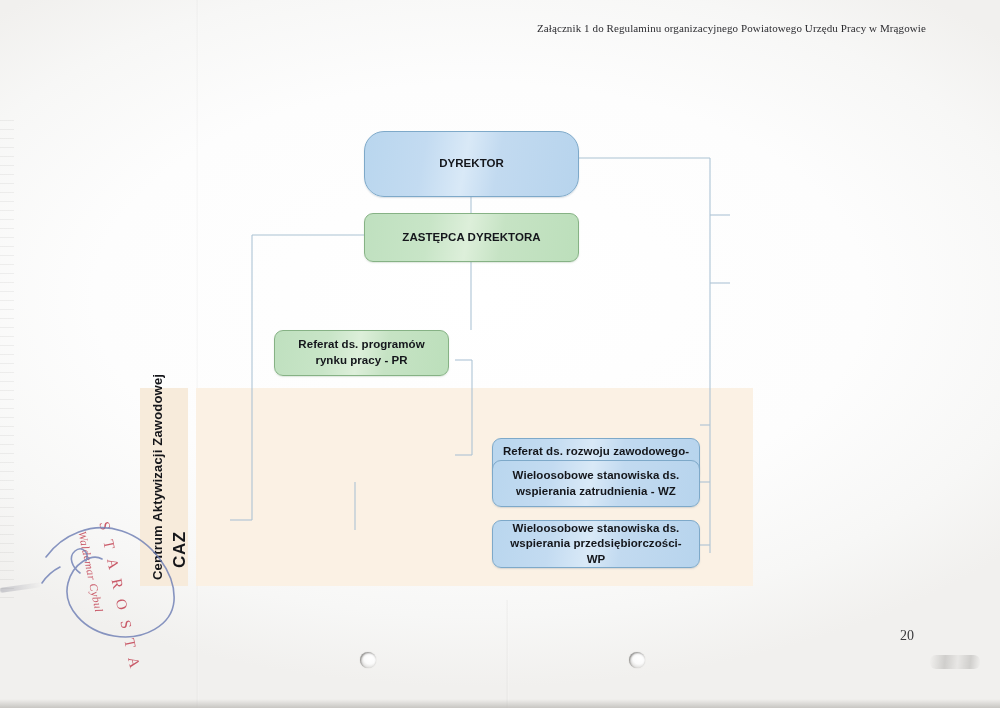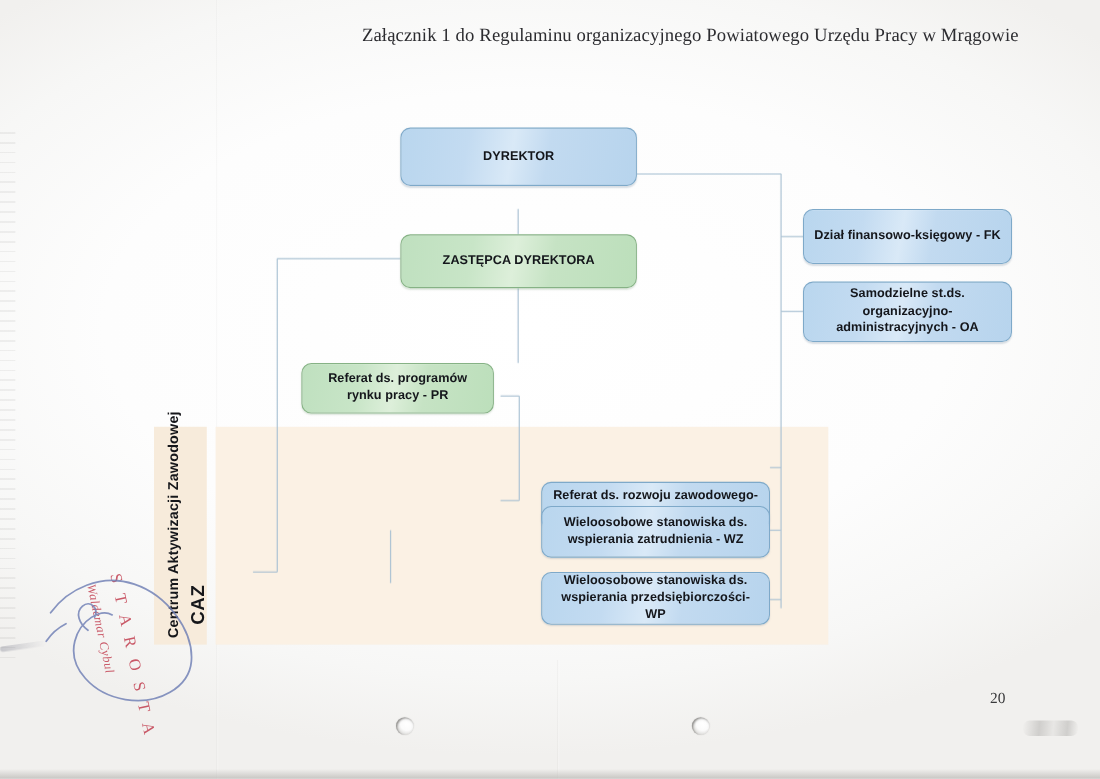--- a/index.html
+++ b/index.html
@@ -58,21 +58,21 @@
     pointer-events: none;
     opacity: .5;
   }
 
   
   .doc-header {
     position: absolute;
     top: 22px;
     right: 74px;
     font-family: "Liberation Serif", serif;
-    font-size: 17px;
+    font-size: 11px;
     color: #2c2c30;
     letter-spacing: .1px;
     white-space: nowrap;
     filter: blur(.18px);
   }
 
   
   .page-number {
     position: absolute;
     right: 86px;
@@ -254,36 +254,29 @@
         <path d="M471 262 V330"></path>
 
         <path d="M455 360 H472"></path>
         <path d="M472 360 V455"></path>
         <path d="M455 455 H472"></path>
 
         <path d="M355 482 V530"></path>
       </g>
     </svg>
 
-    <div class="node node-blue" style="left:364px;top:116px;width:215px;height:53px;">
+    <div class="node node-blue" style="left:364px;top:131px;width:215px;height:66px;border-radius:20px;">
       <span class="node-title">DYREKTOR</span>
     </div>
 
     <div class="node node-green" style="left:364px;top:213px;width:215px;height:49px;">
       <span class="node-title">ZASTĘPCA DYREKTORA</span>
     </div>
 
-    <div class="node node-blue" style="left:730px;top:190px;width:190px;height:50px;">
-      <span class="node-title">Dział finansowo-księgowy - FK</span>
-    </div>
-
-    <div class="node node-blue" style="left:730px;top:256px;width:190px;height:55px;">
-      <span class="node-title">Samodzielne st.ds. organizacyjno-
-administracyjnych - OA</span>
-    </div>
+
 
 
     <div class="node node-green" style="left:274px;top:330px;width:175px;height:46px;">
       <span class="node-title">Referat ds. programów
 rynku pracy - PR</span>
     </div>
 
 
 
     <div class="node node-blue" style="left:492px;top:406px;width:208px;height:43px;margin-top:32px;">

